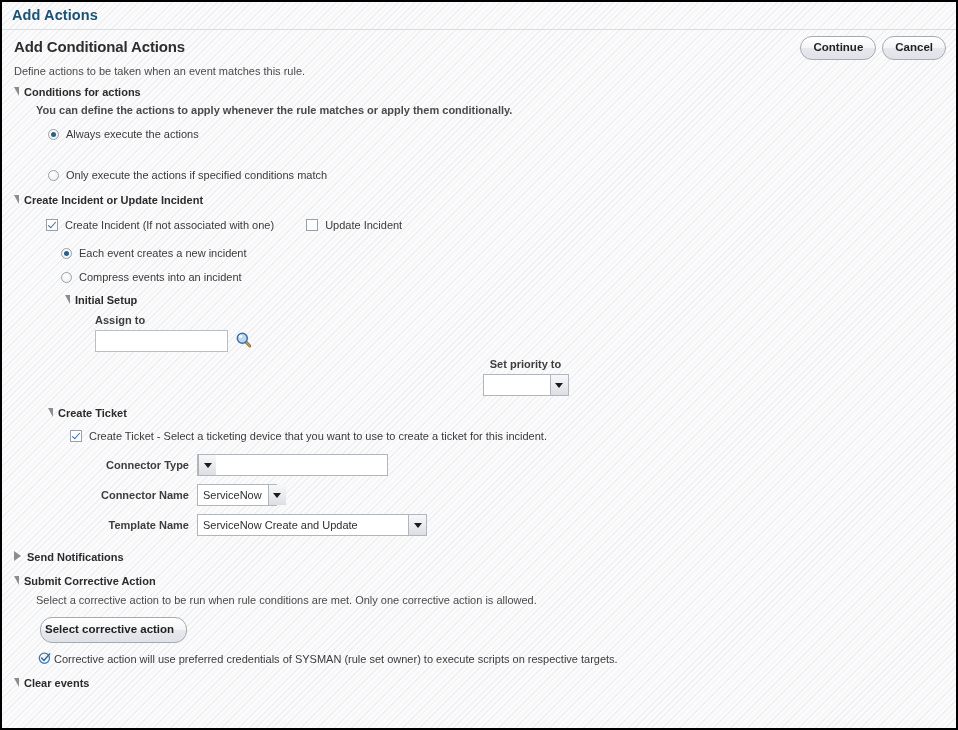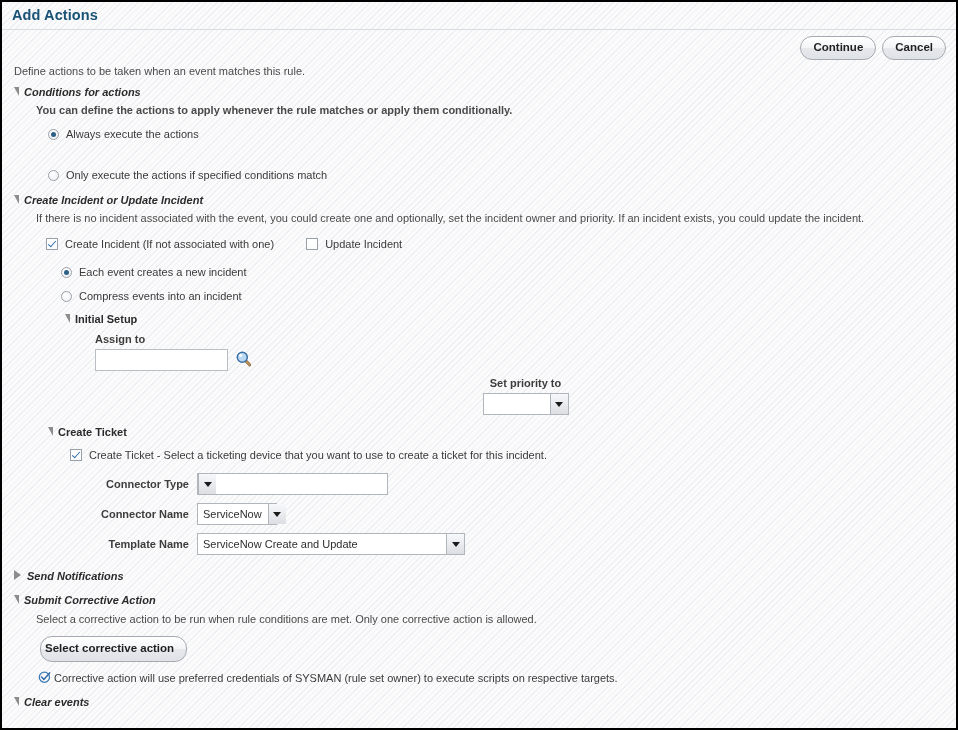--- a/index.html
+++ b/index.html
@@ -113,21 +113,21 @@
     width: 0; height: 0;
   }
   .tri-right {
     border-top: 5px solid transparent;
     border-bottom: 5px solid transparent;
     border-left: 7px solid #8c8c8c;
   }
 
   
   .row { display: flex; align-items: center; }
-  .lvl1 { margin-left: 12px; font-style: italic; }
+  .lvl1 { margin-left: 12px; }
   .lvl3 { margin-left: 46px; }
 
   
   .radio {
     display: inline-block;
     width: 11px; height: 11px;
     box-sizing: border-box;
     border-radius: 50%;
     border: 1px solid #9aa0a8;
     background: radial-gradient(circle at 38% 33%, #ffffff 0%, #f2f3f5 70%, #e3e5e9 100%);
@@ -247,20 +247,21 @@
 </head>
 <body>
 
 <div id="app-frame">
 
   <div id="page-header">
     <span class="title">Add Actions</span>
   </div>
 
   <div id="section-header">
+    <span class="sub-title">Add Conditional Actions</span>
     <div id="header-buttons">
       <button class="btn">Continue</button>
       <button class="btn">Cancel</button>
     </div>
   </div>
 
   <div class="desc" style="margin:4px 0 0 12px;">Define actions to be taken when an event matches this rule.</div>
 
   <div class="gap-8"></div>
 
@@ -283,21 +284,20 @@
     <span class="lbl lbl-click">Only execute the actions if specified conditions match</span>
   </div>
 
   <div class="gap-10"></div>
 
   <div class="row lvl1">
     <span class="tri tri-down"></span>
     <span class="sec-title">Create Incident or Update Incident</span>
   </div>
 
-  <div class="desc" style="margin:5px 10px 0 34px;">If there is no incident associated with the event, you could create one and optionally, set the incident owner and priority. If an incident exists, you could update the incident.</div>
 
   <div class="gap-10"></div>
 
   <div class="row" style="margin-left:44px;height:18px;">
     <span class="cbx checked"></span>
     <span class="lbl lbl-click">Create Incident (If not associated with one)</span>
     <span class="cbx" style="margin-left:32px;"></span>
     <span class="lbl lbl-click">Update Incident</span>
   </div>
 
@@ -373,21 +373,21 @@
   <div class="row" style="margin-left:89px;height:24px;margin-top:6px;">
     <span class="fld-label" style="width:98px;text-align:right;margin-right:8px;">Connector Name</span>
     <span class="select" style="width:80px;">
       <span class="val">ServiceNow</span>
       <span class="arrow-btn"></span>
     </span>
   </div>
 
   <div class="row" style="margin-left:89px;height:24px;margin-top:6px;">
     <span class="fld-label" style="width:98px;text-align:right;margin-right:8px;">Template Name</span>
-    <span class="select" style="width:268px;">
+    <span class="select" style="width:230px;">
       <span class="val">ServiceNow Create and Update</span>
       <span class="arrow-btn"></span>
     </span>
   </div>
 
   <div class="gap-12"></div>
 
   <div class="row lvl1" style="margin-top:2px;">
     <span class="tri tri-right" style="margin-right:6px;"></span>
     <span class="sec-title">Send Notifications</span>

